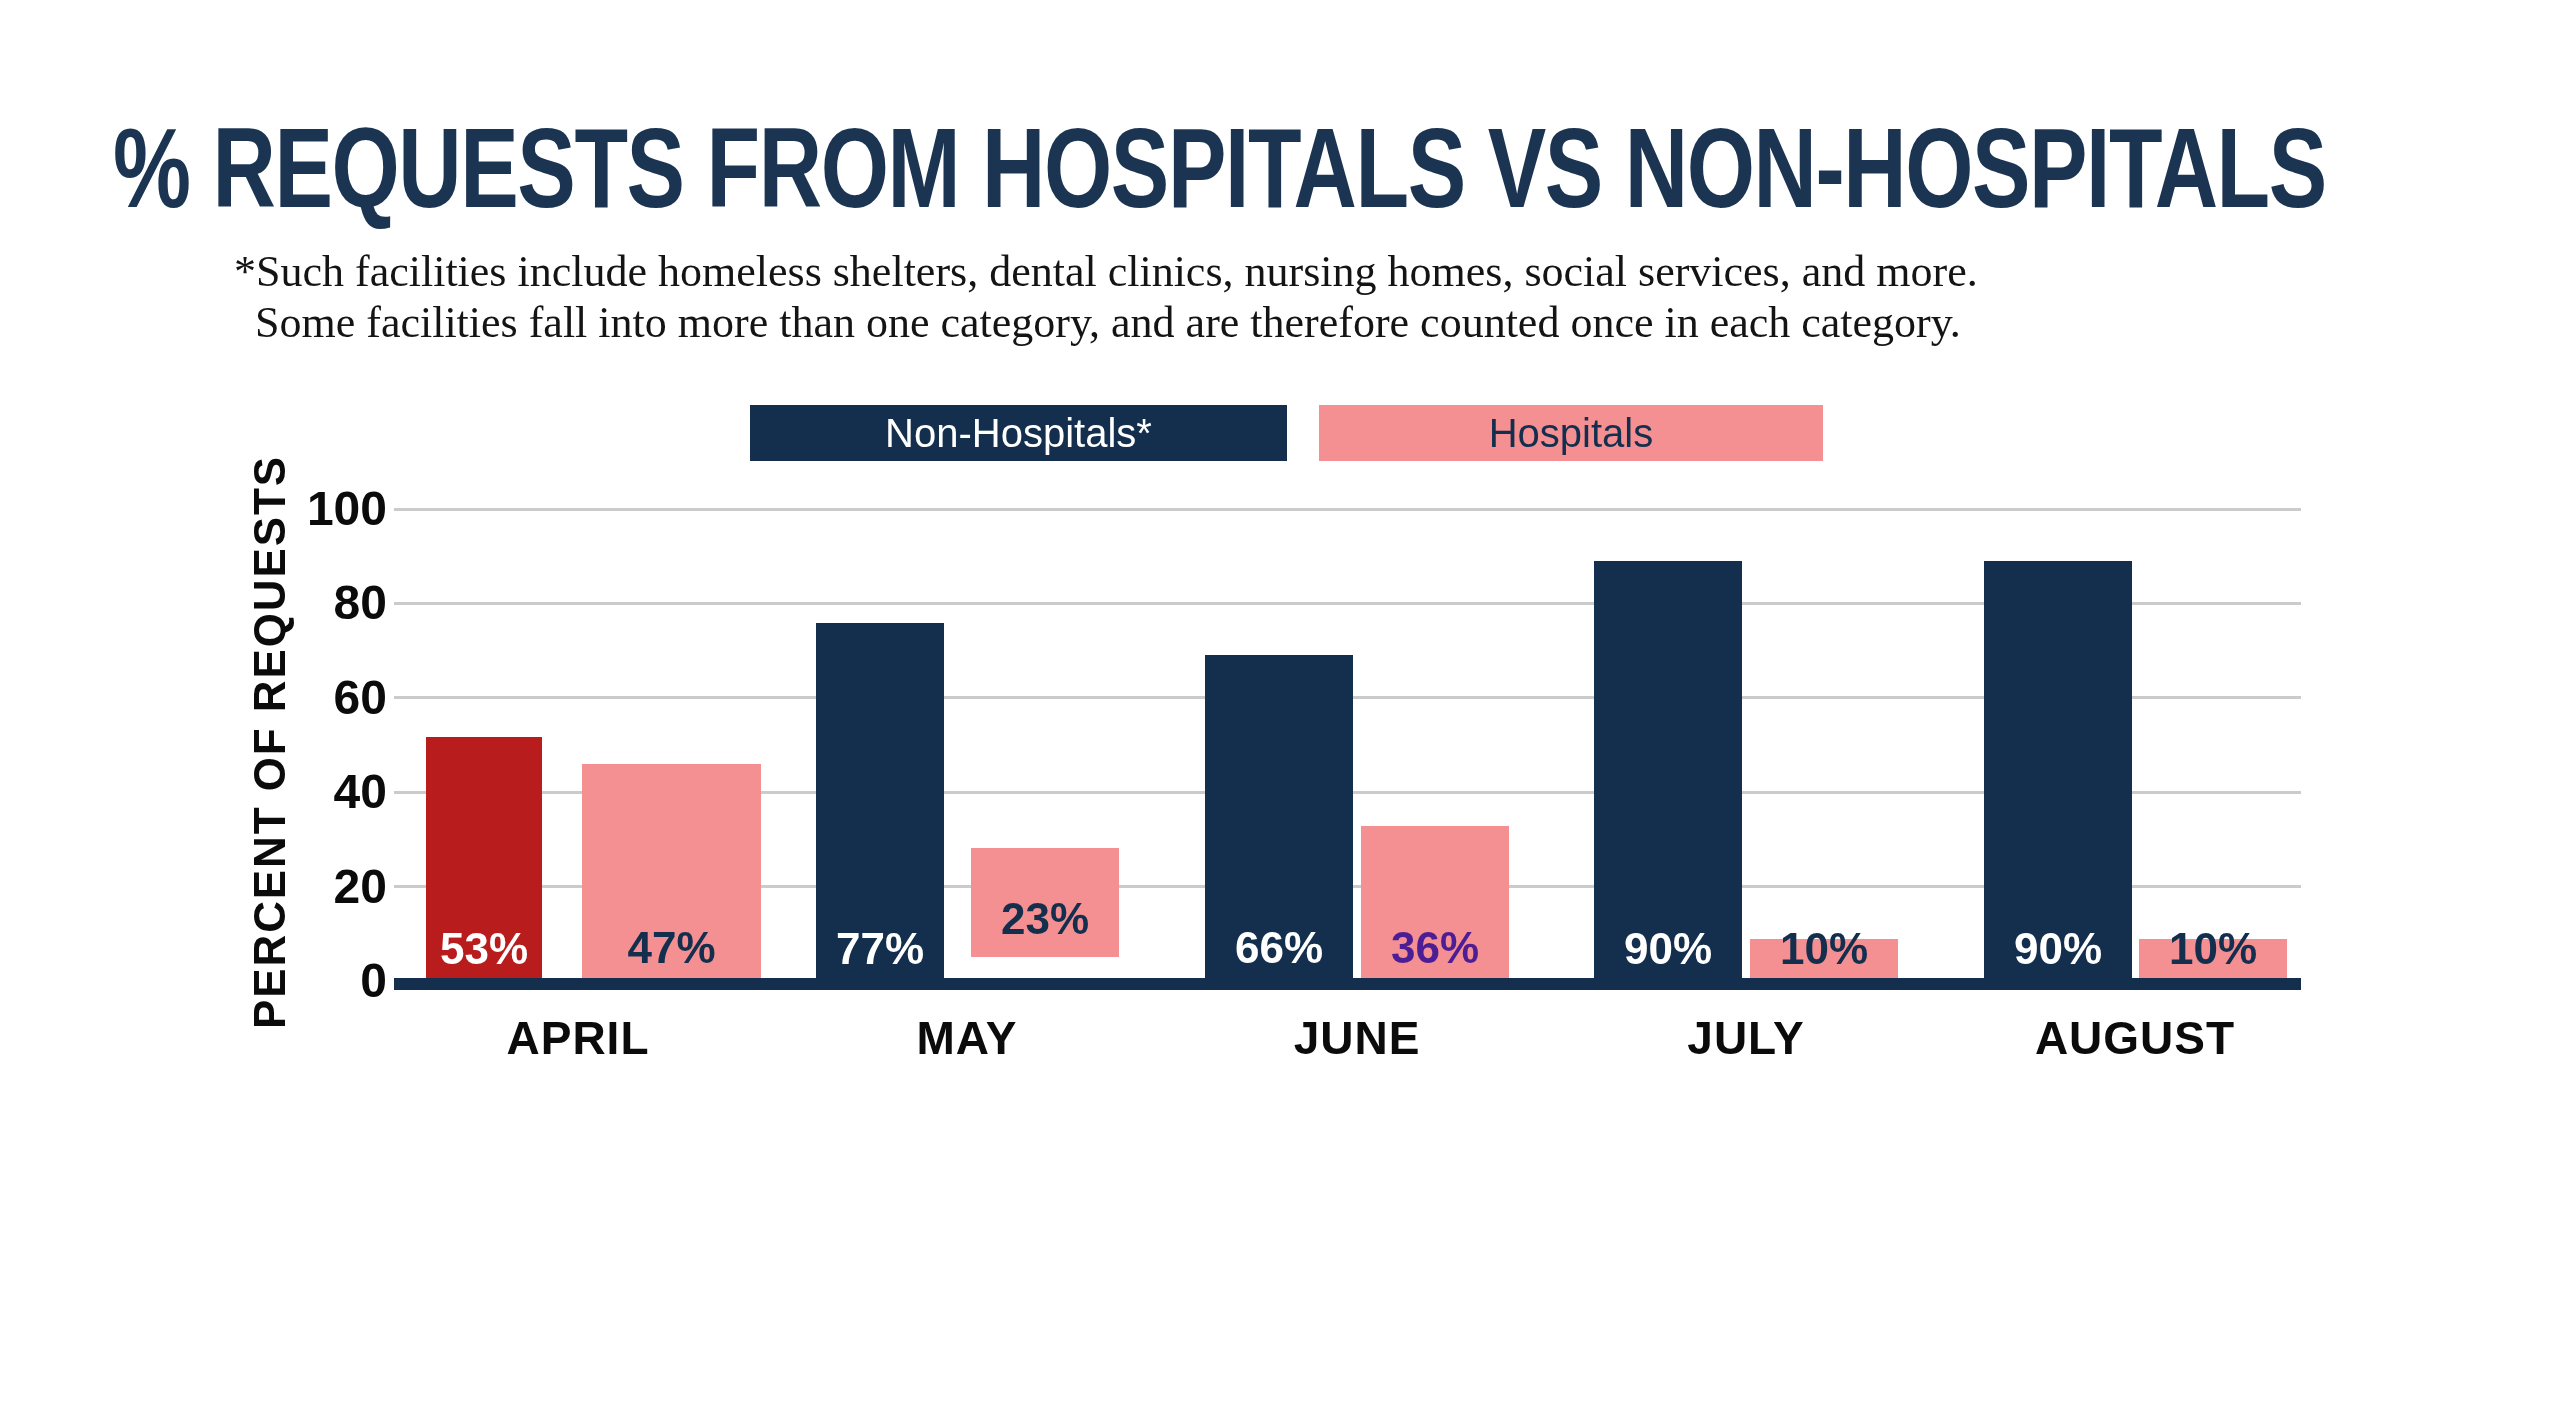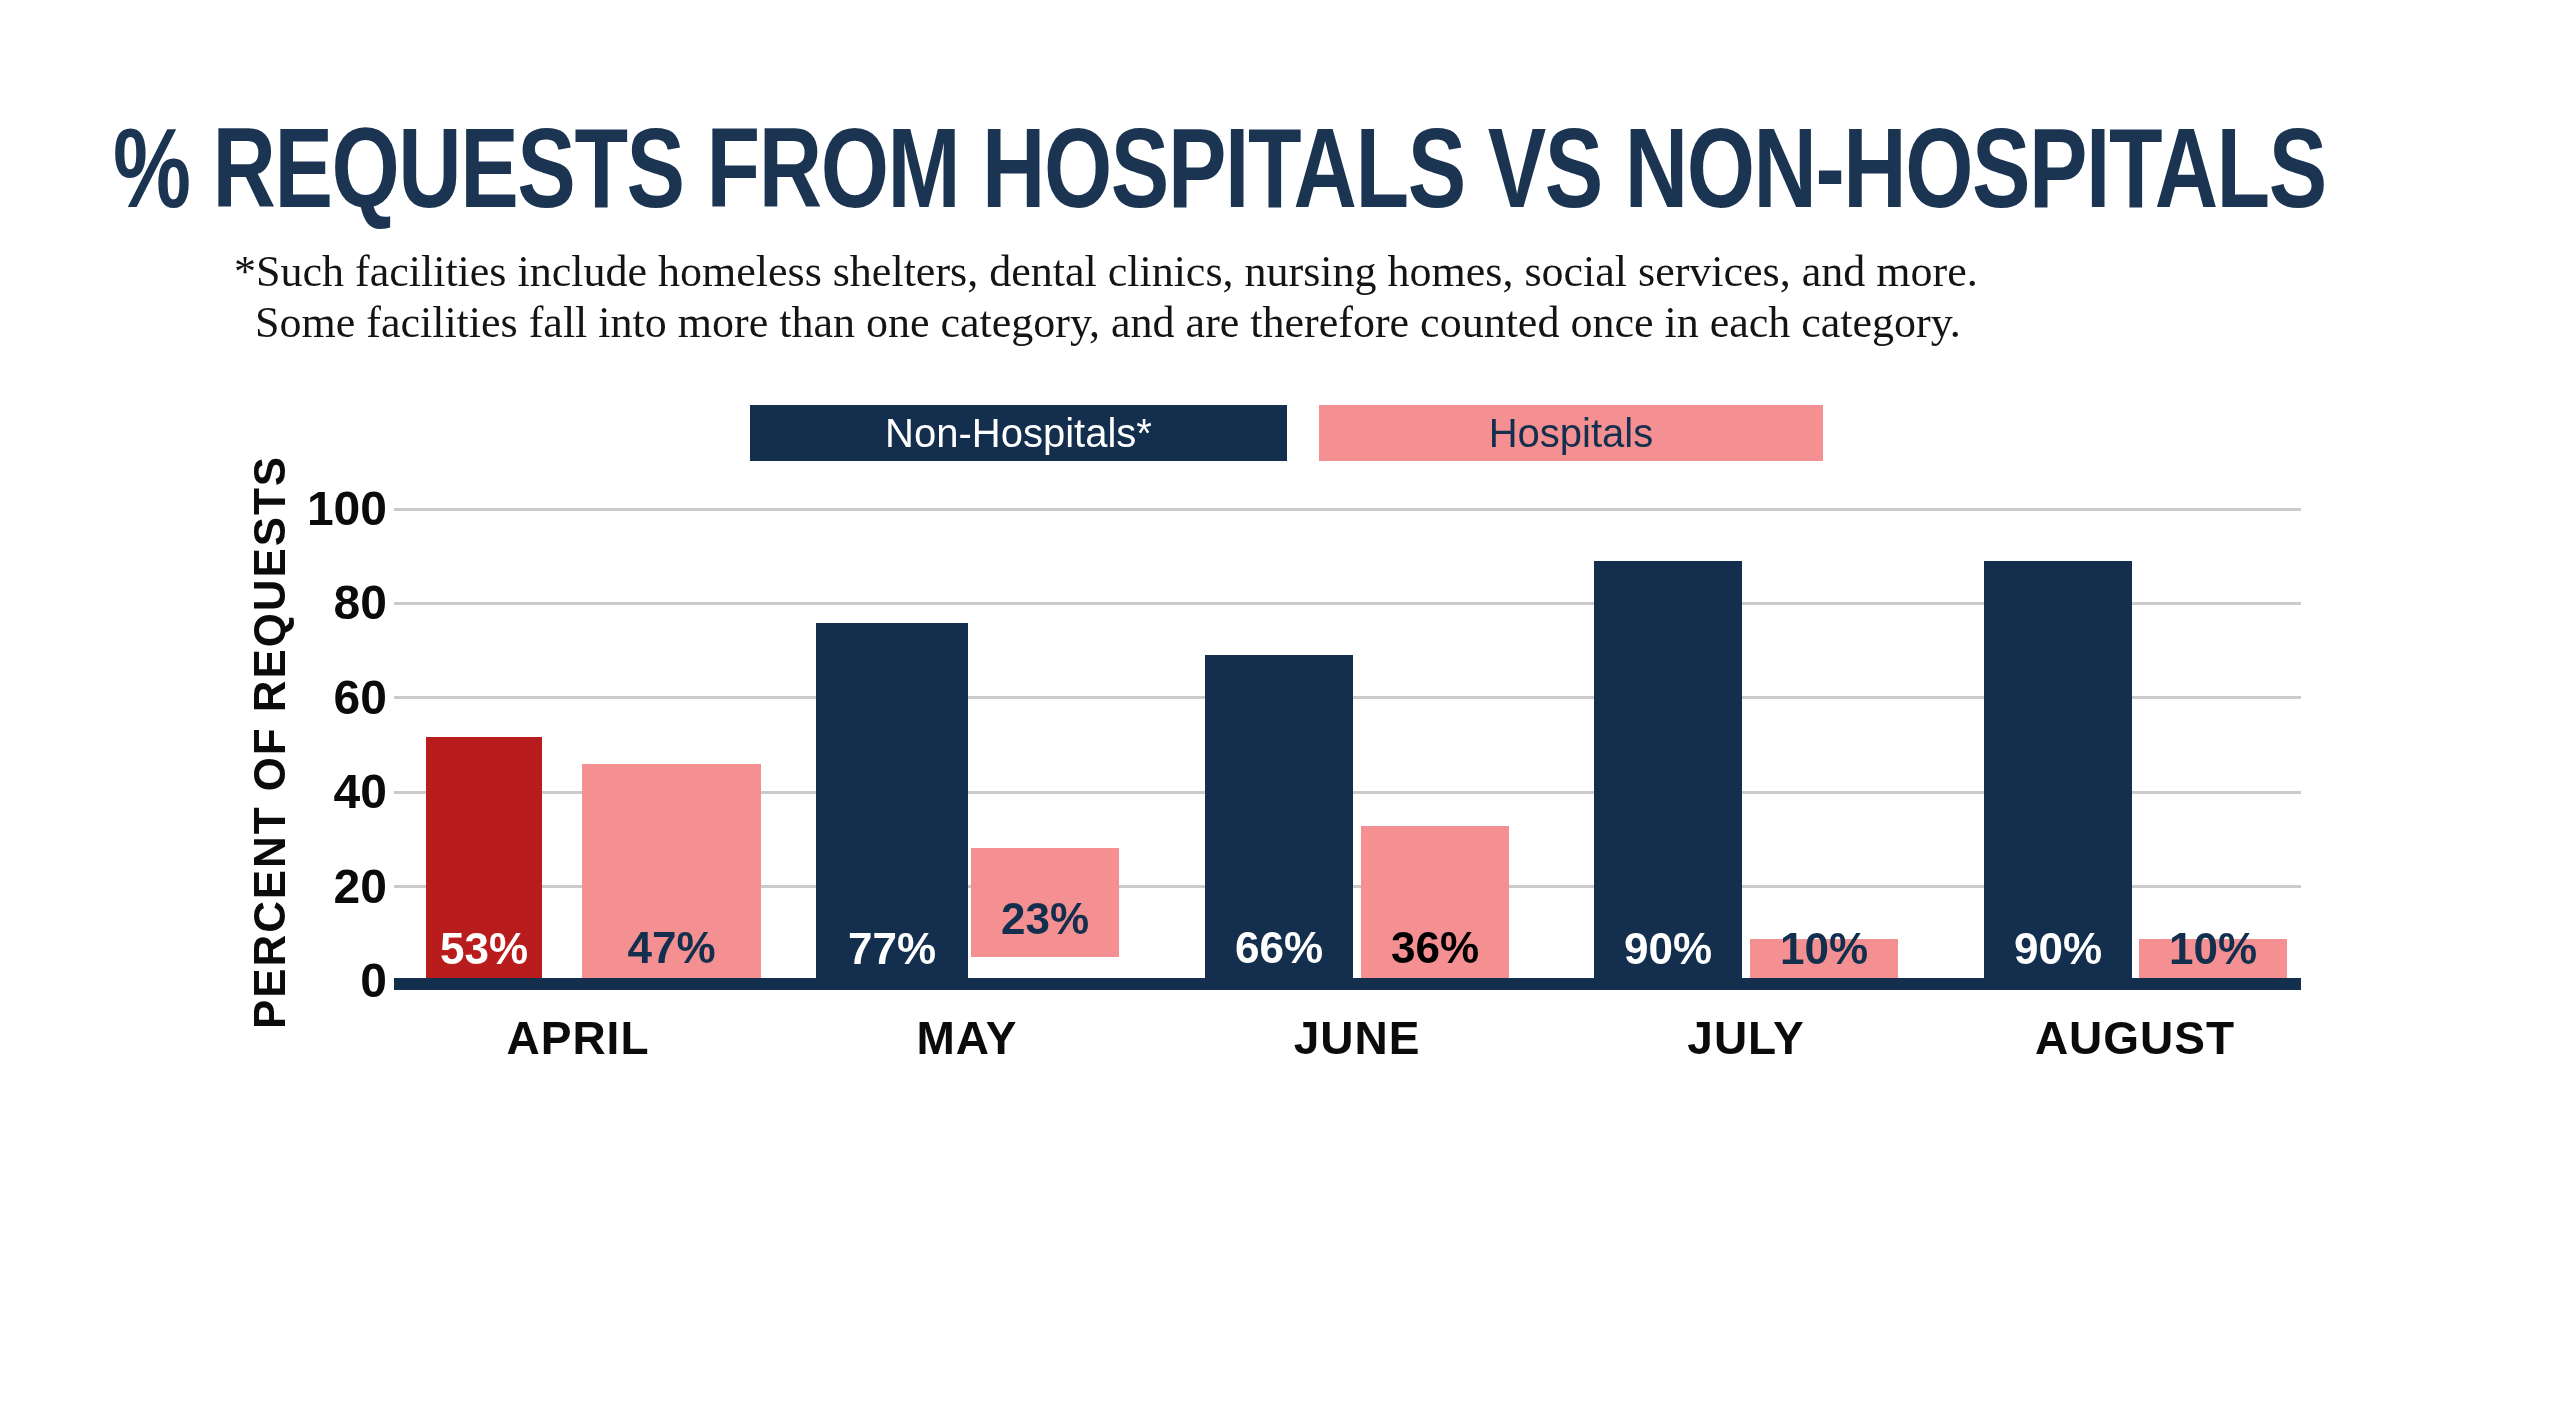--- a/index.html
+++ b/index.html
@@ -128,32 +128,32 @@
       <div class="gridline" style="left: 394px; width: 1907px; top: 885px;"></div>
       <div class="ytick" style="left: 215px; top: 862px;">20</div>
       <div class="ytick" style="left: 215px; top: 956px;">0</div>
       <div class="bar" style="left: 426px; width: 116px; top: 737px; height: 250px; background: #b91c1c;">
         <div class="bar-label" style="color: rgb(255, 255, 255);">53%</div>
       </div>
       <div class="bar" style="left: 582px; width: 148px; top: 764px; height: 222px; background: rgb(244, 144, 146); padding-left: 31px;">
         <div class="bar-label" style="color: rgb(19, 47, 77);">47%</div>
       </div>
       <div class="xtick" style="left: 578px; top: 1011px;">APRIL</div>
-      <div class="bar" style="left: 816px; width: 152px; top: 623px; height: 364px; background: rgb(19, 47, 77);">
+      <div class="bar" style="left: 816px; width: 128px; top: 623px; height: 364px; background: rgb(19, 47, 77);">
         <div class="bar-label" style="color: rgb(255, 255, 255);">77%</div>
       </div>
       <div class="bar" style="left: 971px; width: 148px; top: 848px; height: 109px; background: rgb(244, 144, 146);">
         <div class="bar-label" style="color: rgb(19, 47, 77);">23%</div>
       </div>
       <div class="xtick" style="left: 967px; top: 1011px;">MAY</div>
       <div class="bar" style="left: 1205px; width: 148px; top: 655px; height: 331px; background: rgb(19, 47, 77);">
         <div class="bar-label" style="color: rgb(255, 255, 255);">66%</div>
       </div>
       <div class="bar" style="left: 1361px; width: 148px; top: 826px; height: 160px; background: rgb(244, 144, 146);">
-        <div class="bar-label" style="color: #000000;">36%</div>
+        <div class="bar-label" style="color: #4c1d95;">36%</div>
       </div>
       <div class="xtick" style="left: 1357px; top: 1011px;">JUNE</div>
       <div class="bar" style="left: 1594px; width: 148px; top: 561px; height: 426px; background: rgb(19, 47, 77);">
         <div class="bar-label" style="color: rgb(255, 255, 255);">90%</div>
       </div>
       <div class="bar" style="left: 1750px; width: 148px; top: 939px; height: 48px; background: rgb(244, 144, 146);">
         <div class="bar-label" style="color: rgb(19, 47, 77);">10%</div>
       </div>
       <div class="xtick" style="left: 1746px; top: 1011px;">JULY</div>
       <div class="bar" style="left: 1984px; width: 148px; top: 561px; height: 426px; background: rgb(19, 47, 77);">

